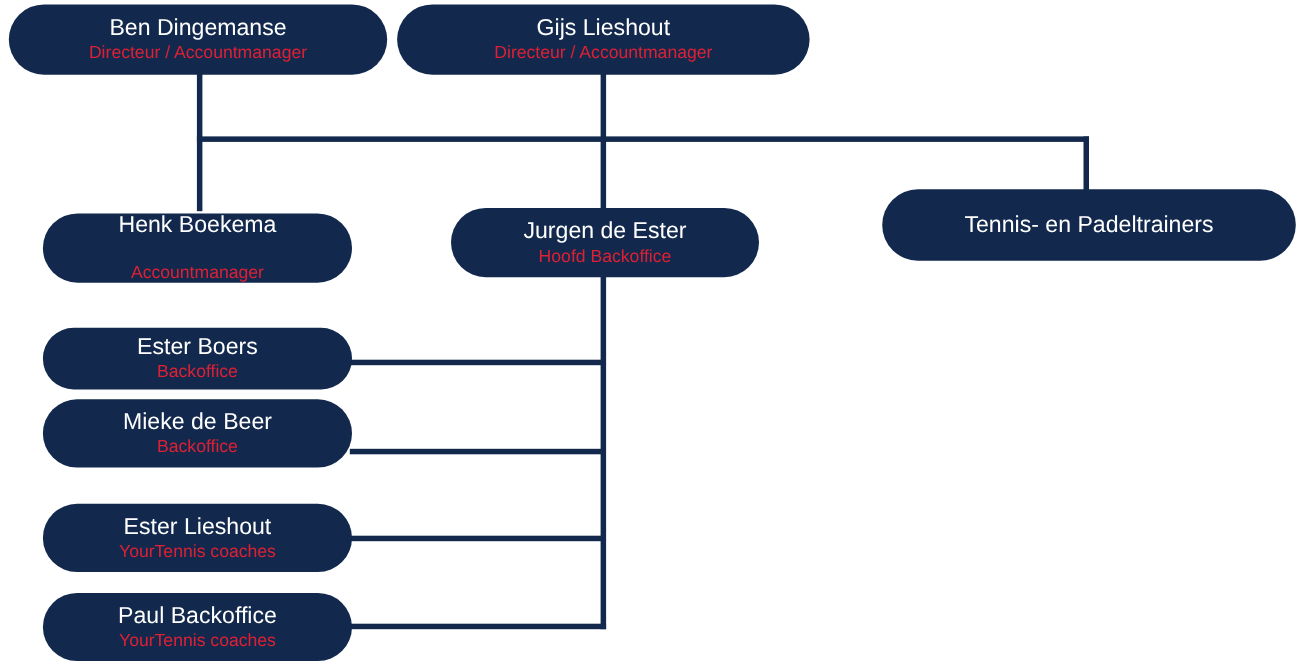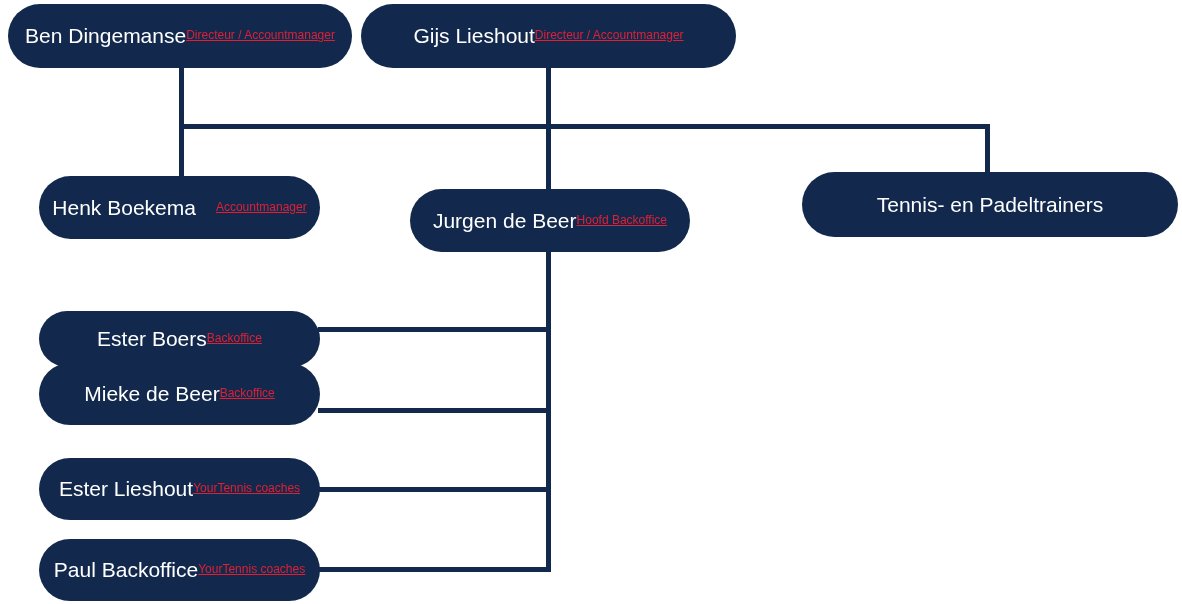--- a/index.html
+++ b/index.html
@@ -27,36 +27,36 @@
   #line-h-willem { left: 318px; top: 487px; width: 230px; height: 5px; }
   #line-h-paul   { left: 318px; top: 567px; width: 233px; height: 5px; }
 
   
   .node {
     position: absolute;
     z-index: 2;
     background: #12294d;
     border-radius: 36px;
     display: flex;
-    flex-direction: row;
+    flex-direction: column;
     align-items: center;
     justify-content: center;
     text-align: center;
     line-height: 1.3;
   }
   .node .name { color: #ffffff; font-size: 21px; font-weight: 500; white-space: nowrap; }
-  .node .role { color: #df2034; font-size: 12px; font-weight: 500; white-space: nowrap; text-decoration: underline; }
+  .node .role { color: #df2034; font-size: 16px; font-weight: 500; white-space: nowrap; }
   .node .role:empty { display: none; }
 
   #node-ben      { left: 8px;   top: 4px;   width: 344px; height: 64px; }
   #node-gijs     { left: 361px; top: 4px;   width: 375px; height: 64px; }
-  #node-henk     { left: 39px;  top: 176px; width: 281px; height: 63px; gap: 20px; }
+  #node-henk     { left: 39px;  top: 194px; width: 281px; height: 63px; gap: 20px; }
   #node-jurgen   { left: 410px; top: 189px; width: 280px; height: 63px; }
   #node-trainers { left: 802px; top: 172px; width: 376px; height: 65px; }
-  #node-ester    { left: 39px;  top: 298px; width: 281px; height: 56px; margin-top: 13px; }
+  #node-ester    { left: 39px;  top: 298px; width: 281px; height: 56px; }
   #node-mieke    { left: 39px;  top: 363px; width: 281px; height: 62px; }
   #node-willem   { left: 39px;  top: 458px; width: 281px; height: 62px; }
   #node-paul     { left: 39px;  top: 539px; width: 281px; height: 62px; }
 </style>
 </head>
 <body>
 
 <div class="canvas">
 
   <div class="line" id="line-v-ben"></div>
@@ -78,21 +78,21 @@
     <span class="name">Gijs Lieshout</span>
     <span class="role">Directeur / Accountmanager</span>
   </div>
 
   <div class="node" id="node-henk">
     <span class="name">Henk Boekema</span>
     <span class="role">Accountmanager</span>
   </div>
 
   <div class="node" id="node-jurgen">
-    <span class="name">Jurgen de Beer</span>
+    <span class="name">Jurgen de Ester</span>
     <span class="role">Hoofd Backoffice</span>
   </div>
 
   <div class="node" id="node-trainers">
     <span class="name">Tennis- en Padeltrainers</span>
 
   </div>
 
   <div class="node" id="node-ester">
     <span class="name">Ester Boers</span>

